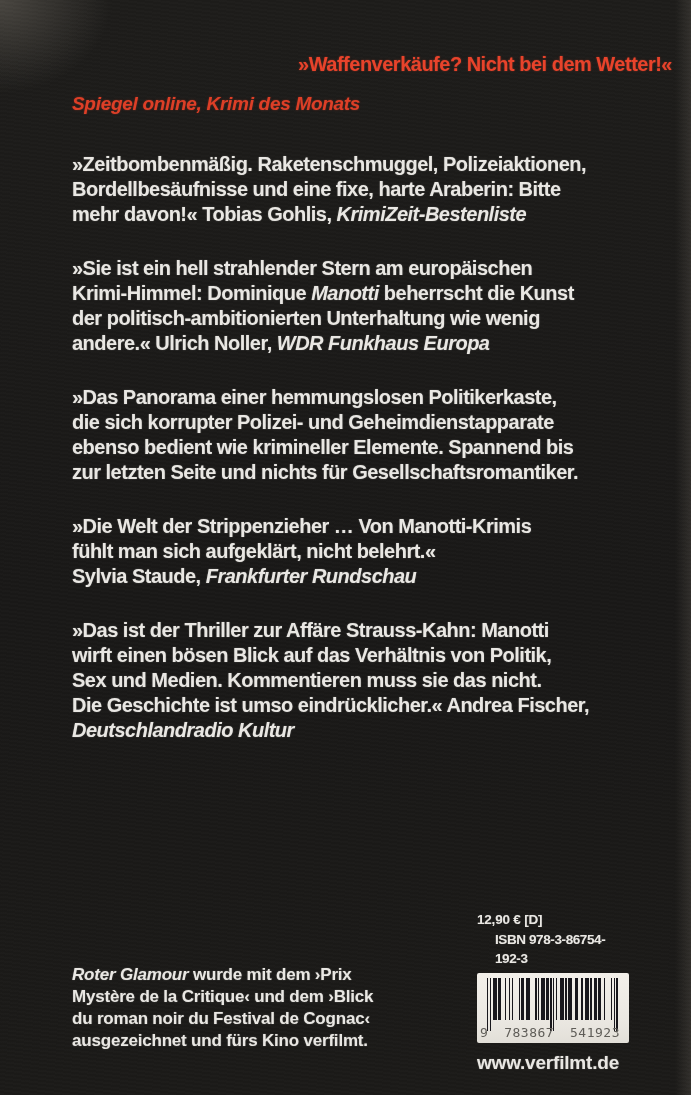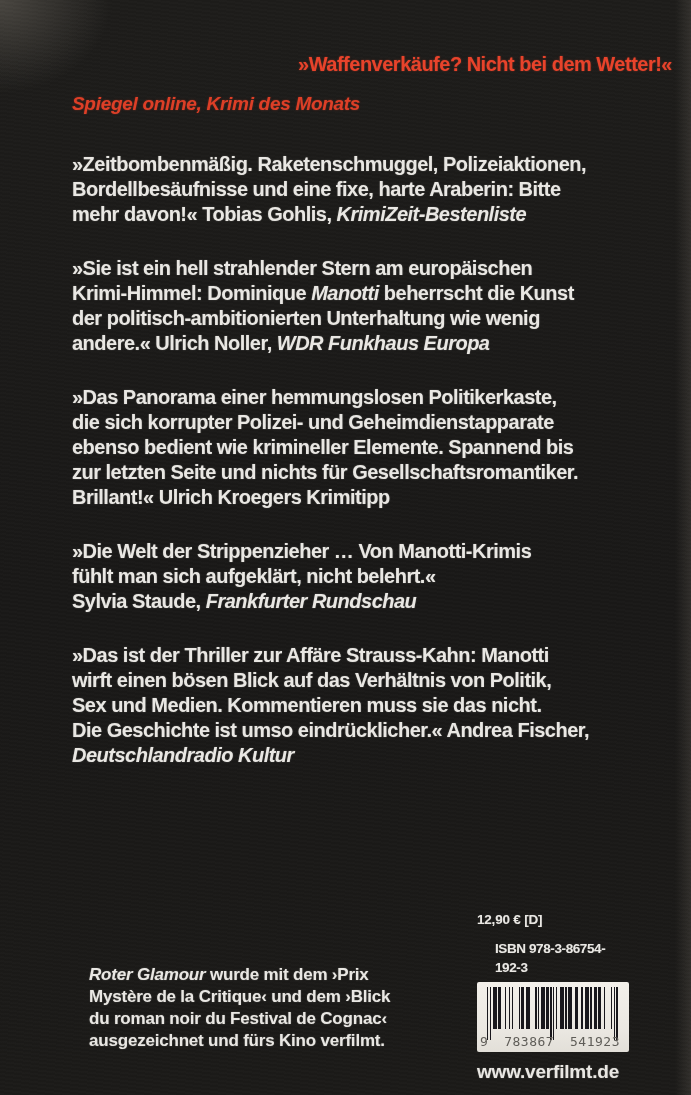--- a/index.html
+++ b/index.html
@@ -21,27 +21,27 @@
     margin-top:5px;font-size:19px;line-height:24px;font-style:italic;letter-spacing:-0.3px;
     color:#dd3f27;text-shadow:0 0 2px rgba(223,63,39,0.45);
   }
   .quote{
     margin:29px 0 0;font-size:20px;line-height:25px;letter-spacing:-0.5px;
     text-shadow:0 0 1.5px rgba(233,231,227,0.35);
   }
   #quotes .quote:first-child{margin-top:36px;}
   .it{font-style:italic;}
   .award{
-    position:absolute;left:89px;top:964px;width:370px;
+    position:absolute;left:72px;top:964px;width:370px;
     font-size:17px;line-height:22px;font-weight:700;letter-spacing:-0.2px;
     color:#e9e7e3;text-shadow:0 0 1.5px rgba(233,231,227,0.35);
   }
   .pub{position:absolute;left:477px;top:910px;width:138px;color:#e9e7e3;font-weight:700;}
   .price{font-size:13.5px;line-height:19px;letter-spacing:-0.2px;text-shadow:0 0 1px rgba(233,231,227,0.3);}
-  .isbn{margin-top:10px;font-size:13.5px;line-height:19px;letter-spacing:-0.4px;text-shadow:0 0 1px rgba(233,231,227,0.3);padding-left:18px;}
+  .isbn{margin-top:1px;font-size:13.5px;line-height:19px;letter-spacing:-0.4px;text-shadow:0 0 1px rgba(233,231,227,0.3);padding-left:18px;}
   .bcbox{
     margin-top:5px;width:152px;height:70px;position:relative;border-radius:2px;
     background:linear-gradient(180deg,#f3f0ea 0%,#eae7e1 70%,#e2dfd8 100%);
   }
   .bars{position:absolute;left:10px;top:5px;display:flex;}
   .m{width:1.39px;height:42px;}
   .b{background:#18171c;}
   .tall{height:53px;}
   .nums{
     position:absolute;left:3px;right:9px;bottom:3px;display:flex;justify-content:space-between;
@@ -55,21 +55,21 @@
 
 <div class="cover">
 
   <div class="content">
     <div class="h1">»Waffenverkäufe? Nicht bei dem Wetter!«</div>
     <div class="src">Spiegel online, Krimi des Monats</div>
 
     <div id="quotes">
         <p class="quote"><span>»Zeitbombenmäßig. Raketenschmuggel, Polizeiaktionen,</span><br><span>Bordellbesäufnisse und eine fixe, harte Araberin: Bitte</span><br><span>mehr davon!« Tobias Gohlis, </span><span class="it">KrimiZeit-Bestenliste</span></p>
         <p class="quote"><span>»Sie ist ein hell strahlender Stern am europäischen</span><br><span>Krimi-Himmel: Dominique </span><span class="it">Manotti</span><span> beherrscht die Kunst</span><br><span>der politisch-ambitionierten Unterhaltung wie wenig</span><br><span>andere.« Ulrich Noller, </span><span class="it">WDR Funkhaus Europa</span></p>
-        <p class="quote"><span>»Das Panorama einer hemmungslosen Politikerkaste,</span><br><span>die sich korrupter Polizei- und Geheimdienstapparate</span><br><span>ebenso bedient wie krimineller Elemente. Spannend bis</span><br><span>zur letzten Seite und nichts für Gesellschaftsromantiker.</span><br><span>Brillant!« Ulrich Kroegers Krimitipp</span></p>
+        <p class="quote"><span>»Das Panorama einer hemmungslosen Politikerkaste,</span><br><span>die sich korrupter Polizei- und Geheimdienstapparate</span><br><span>ebenso bedient wie krimineller Elemente. Spannend bis</span><br><span>zur letzten Seite und nichts für Gesellschaftsromantiker.</span><br></p>
         <p class="quote"><span>»Die Welt der Strippenzieher … Von Manotti-Krimis</span><br><span>fühlt man sich aufgeklärt, nicht belehrt.«</span><br><span>Sylvia Staude, </span><span class="it">Frankfurter Rundschau</span></p>
         <p class="quote"><span>»Das ist der Thriller zur Affäre Strauss-Kahn: Manotti</span><br><span>wirft einen bösen Blick auf das Verhältnis von Politik,</span><br><span>Sex und Medien. Kommentieren muss sie das nicht.</span><br><span>Die Geschichte ist umso eindrücklicher.« Andrea Fischer,</span><br><span class="it">Deutschlandradio Kultur</span></p>
       </div>
   </div>
 
   <div class="award"><span class="it">Roter Glamour</span><span> wurde mit dem ›Prix</span><br><span>Mystère de la Critique‹ und dem ›Blick</span><br><span>du roman noir du Festival de Cognac‹</span><br><span>ausgezeichnet und fürs Kino verfilmt.</span></div>
 
   <div class="pub">
     <div class="price">12,90 € [D]</div>
     <div class="isbn">ISBN 978-3-86754-192-3</div>

